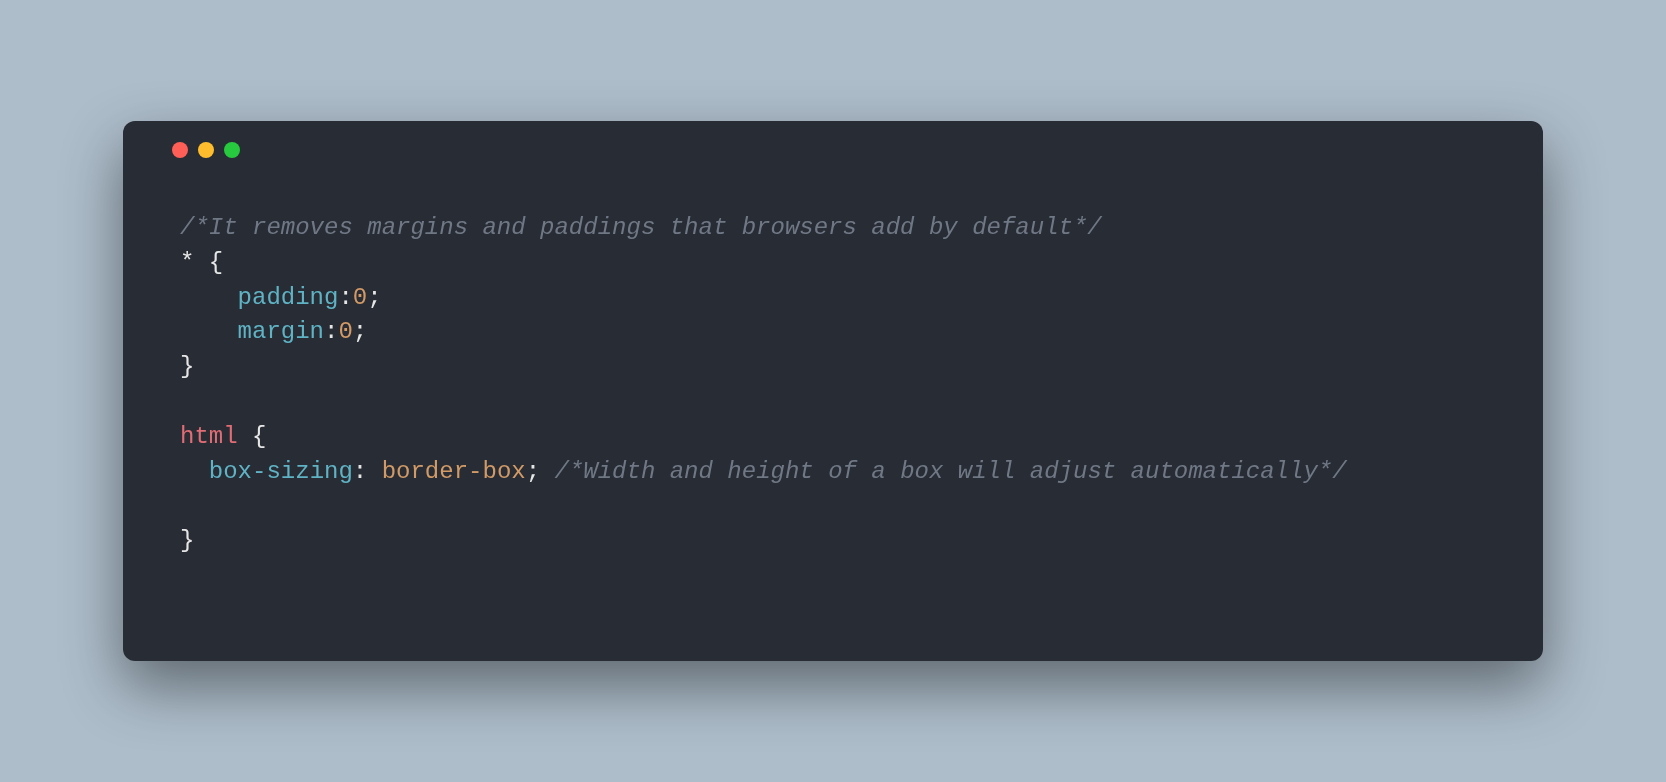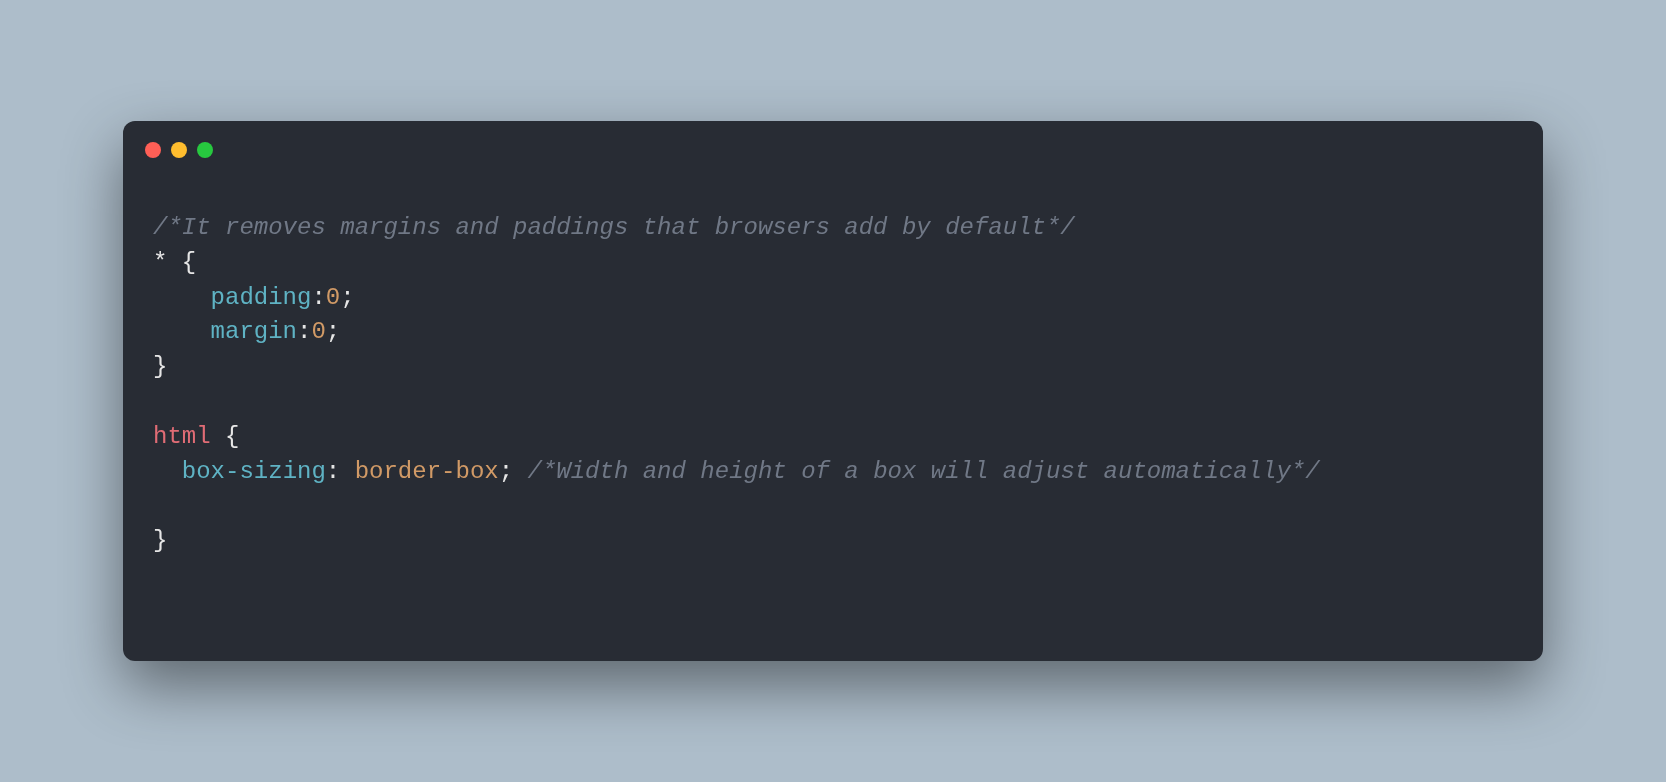--- a/index.html
+++ b/index.html
@@ -18,20 +18,21 @@
       font-family: 'SFMono-Regular', 'Menlo', 'Monaco', 'Consolas', 'Courier New', monospace;
     }
     
     .code-window {
       background-color: #282c34;
       width: 1420px;
       height: 540px;
       border-radius: 12px;
       box-shadow: 0 25px 60px rgba(0, 0, 0, 0.45);
       overflow: hidden;
+      padding-left: 27px;
     }
     
     .titlebar {
       height: 40px;
       padding: 18px 22px 0 22px;
       display: flex;
       align-items: center;
       gap: 10px;
     }
     

